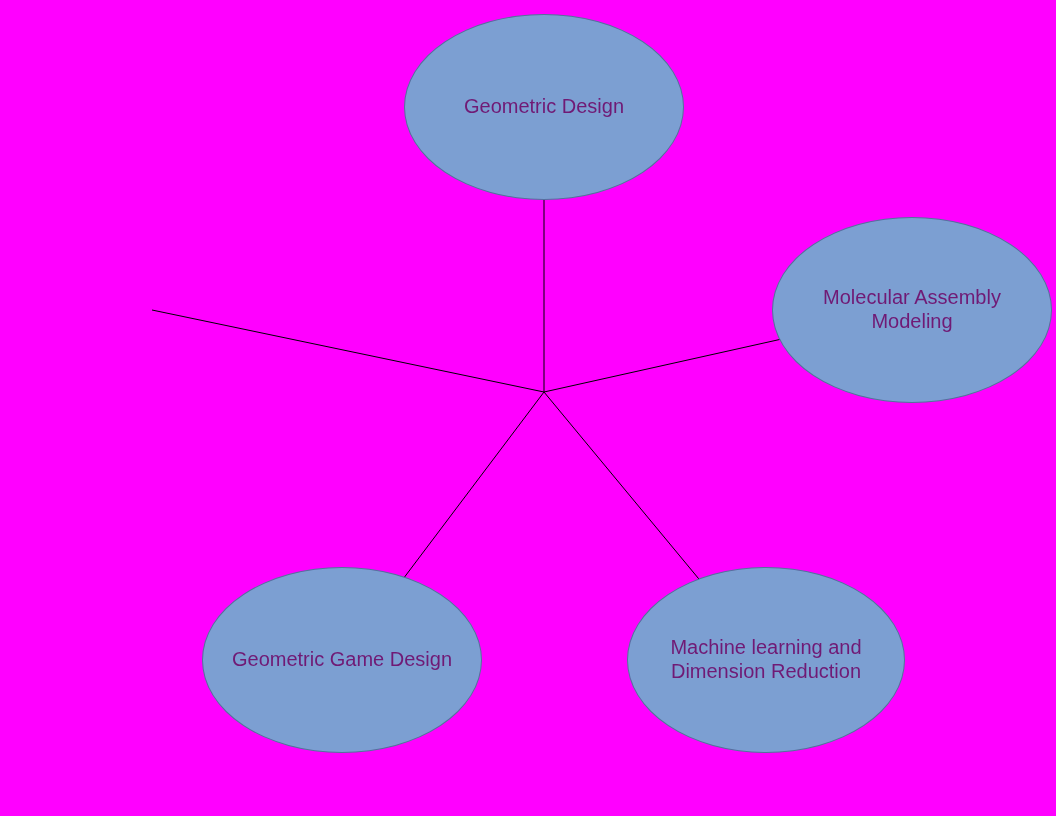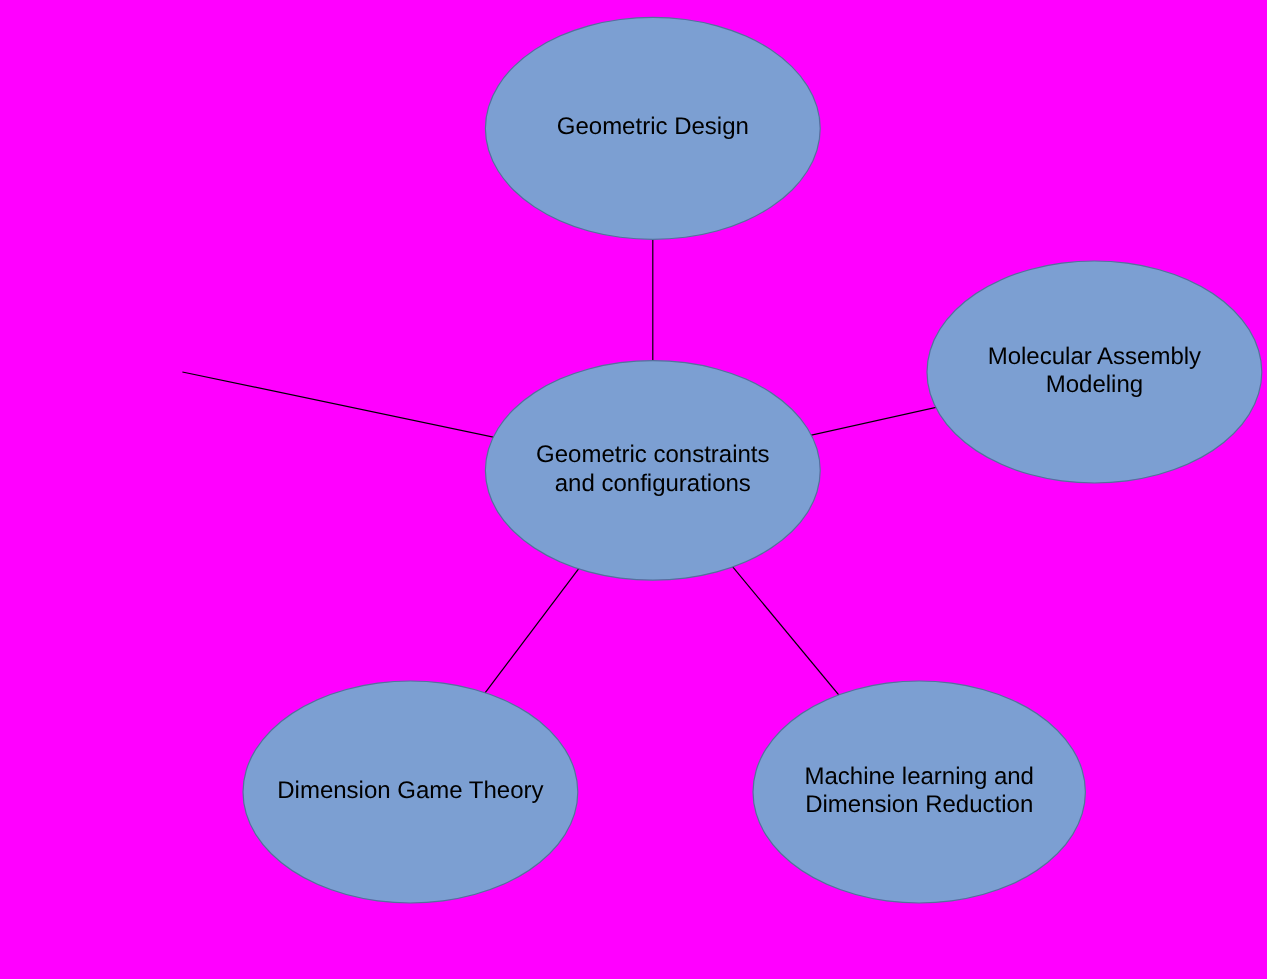--- a/index.html
+++ b/index.html
@@ -26,21 +26,21 @@
     position: absolute;
     z-index: 2;
     display: flex;
     align-items: center;
     justify-content: center;
     border-radius: 50%;
     background: #7c9fd2;
     border: 1px solid #54719c;
     box-sizing: border-box;
     text-align: center;
-    color: #000000;
+    color: #701a75;
     font-size: 20px;
     line-height: 1.18;
     cursor: default;
   }
   .node .label {
     display: block;
     padding: 0 26px;
     word-wrap: break-word;
   }
   
@@ -67,25 +67,22 @@
 
   <div id="node-top" class="node">
     <span class="label">Geometric Design</span>
   </div>
 
 
   <div id="node-right" class="node">
     <span class="label">Molecular Assembly Modeling</span>
   </div>
 
-  <div id="node-center" class="node">
-    <span class="label">Geometric constraints and configurations</span>
-  </div>
 
   <div id="node-bottom-left" class="node">
-    <span class="label">Dimension Game Theory</span>
+    <span class="label">Geometric Game Design</span>
   </div>
 
   <div id="node-bottom-right" class="node">
     <span class="label">Machine learning and Dimension Reduction</span>
   </div>
 
 </div>
 
 </body></html>

